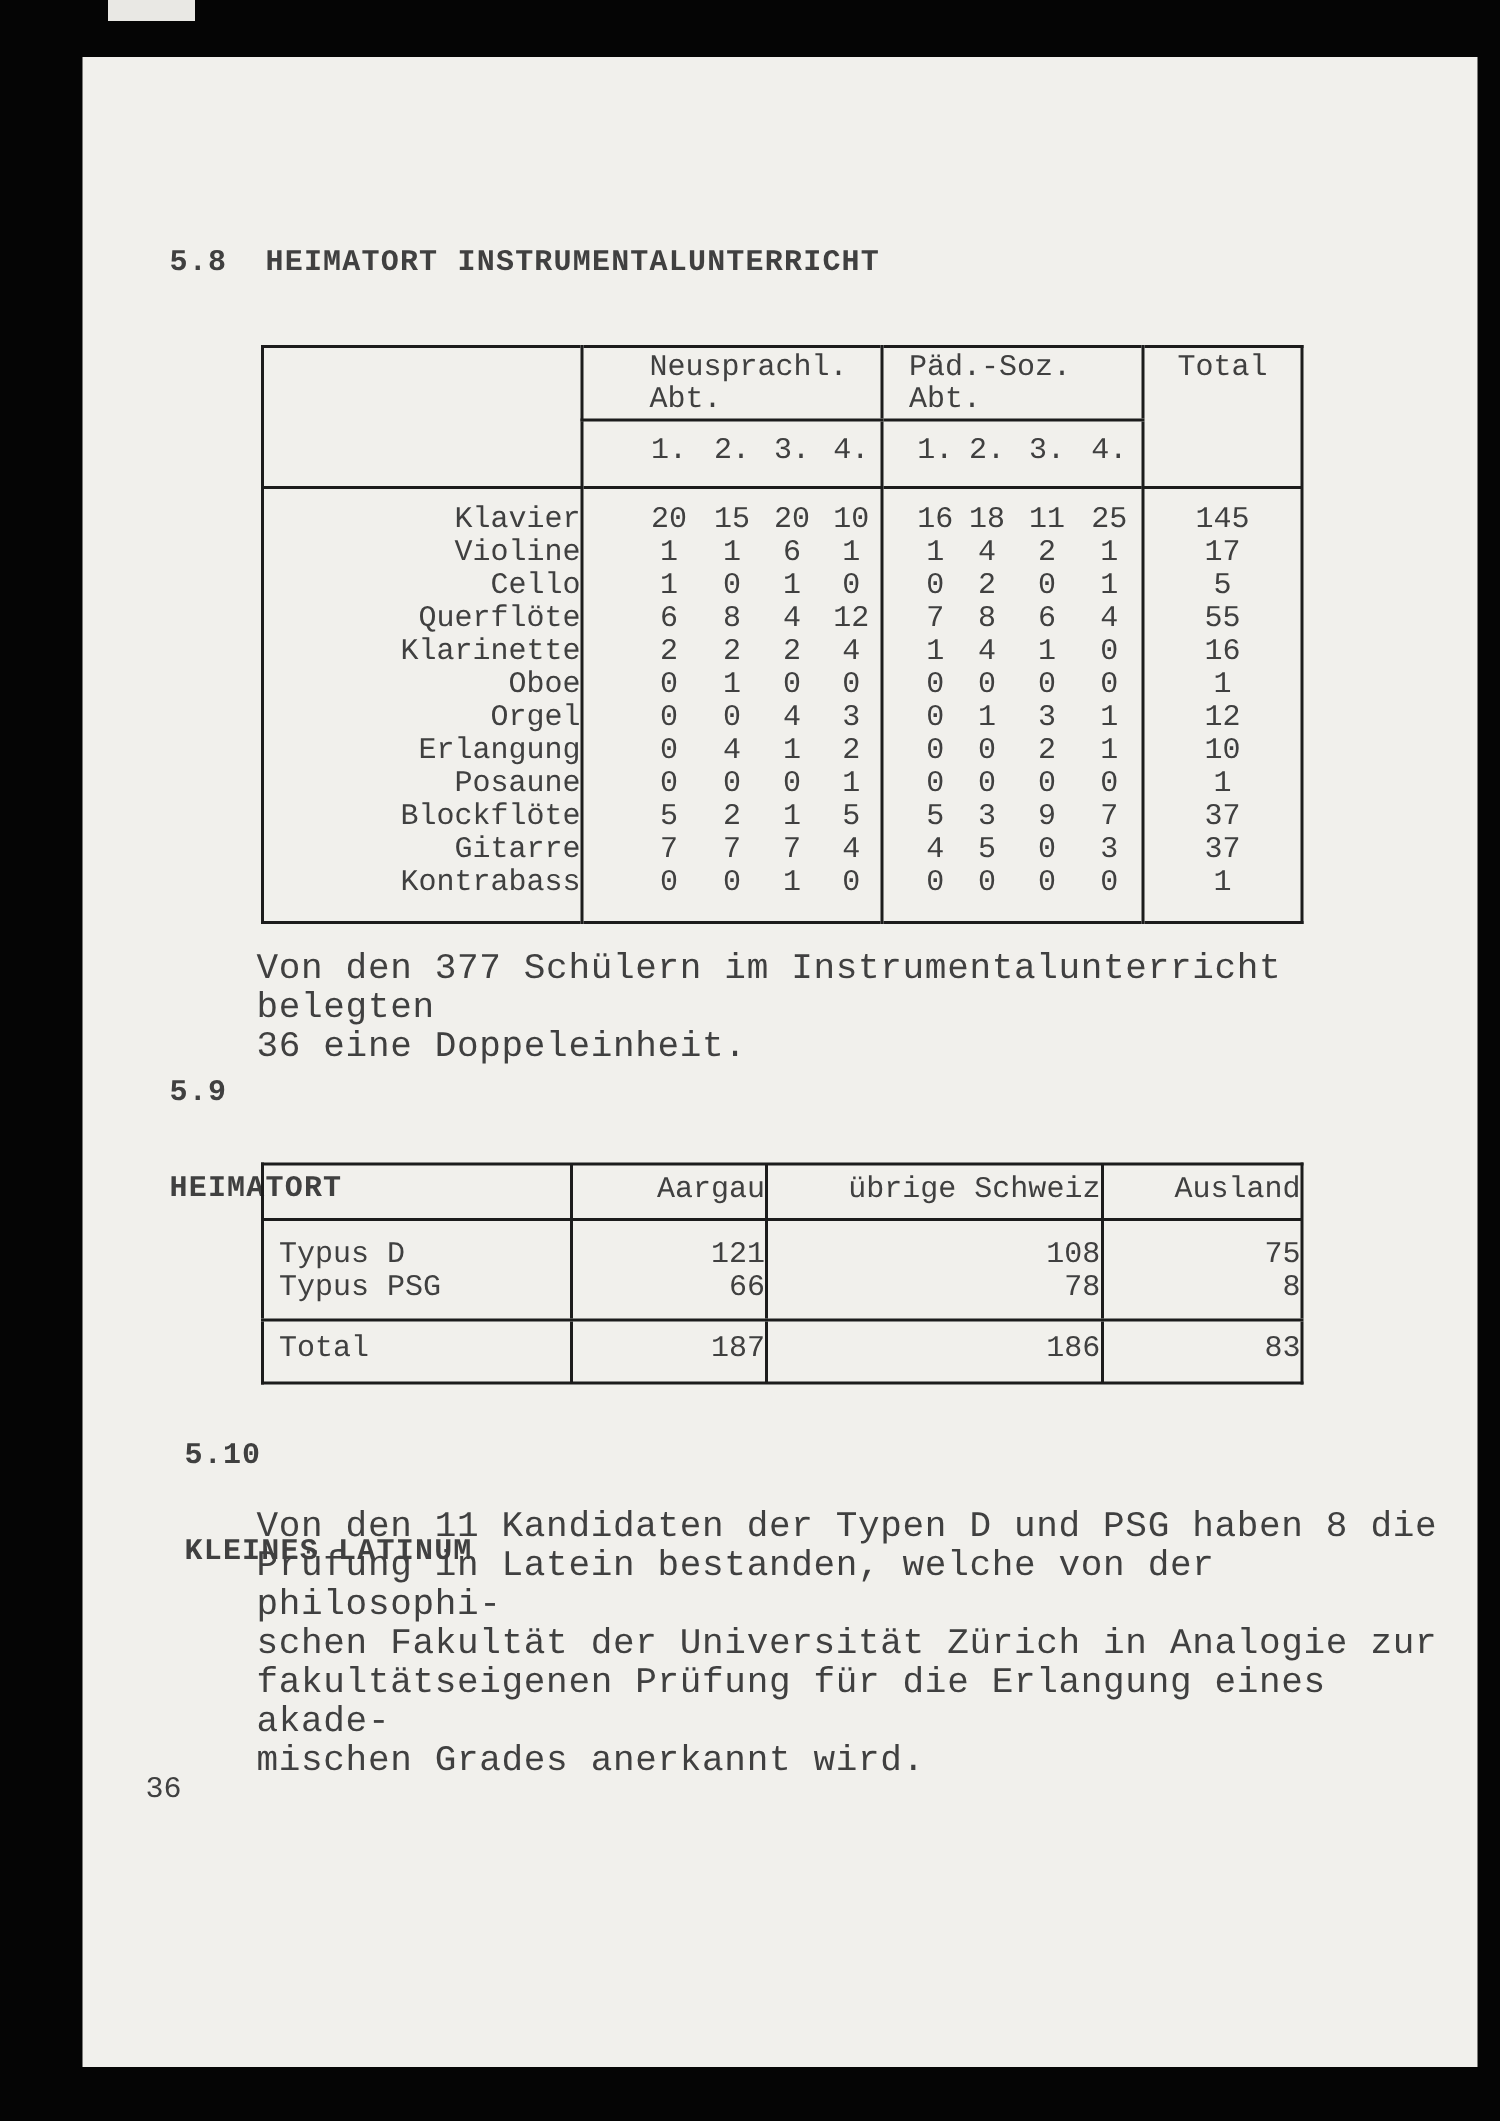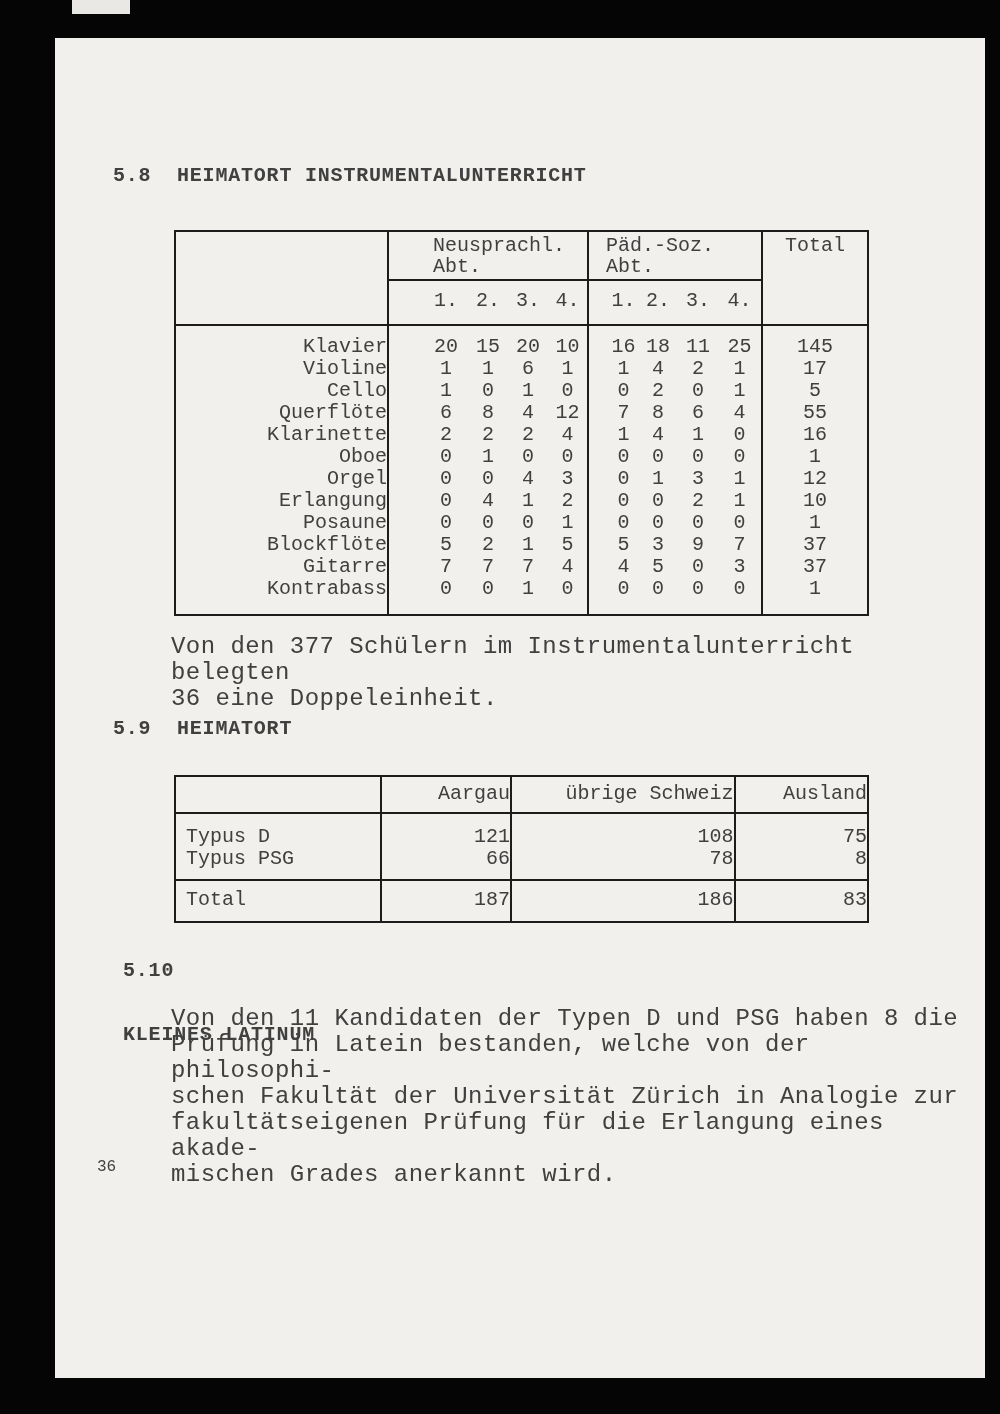--- a/index.html
+++ b/index.html
@@ -23,25 +23,25 @@
     font-size:20px; letter-spacing:0.8px; white-space:nowrap;
   }
   .sec-num { flex:0 0 64px; }
   .para {
     position:absolute; white-space:pre-line;
     font-size:24px; line-height:26px; letter-spacing:0.45px;
   }
   .h58 { left:58px; top:126px; }
   .t1-wrap { position:absolute; left:119px; top:192px; }
   .note58 { left:116px; top:596px; }
-  .h59 { left:58px; top:679px; }
+  .h59 { left:58px; top:679px;flex-direction:column; }
   .t2-wrap { position:absolute; left:119px; top:737px; }
   .h510 { left:68px; top:921px;flex-direction:column; }
   .p510 { left:116px; top:968px; }
-  .pagenum { position:absolute; left:42px; top:1120px; font-size:16px; }
+  .pagenum { position:absolute; left:42px; top:1144px; font-size:20px; }
 
   
   .t1 {
     border-collapse:collapse; table-layout:fixed; width:561px;
     border:2px solid #1c1c1c; font-size:20px;
   }
   .t1 td { text-align:center; line-height:22px; padding:0; }
   .bl { border-left:2px solid #1c1c1c; }
   .t1 .grp {
     text-align:left; vertical-align:top; white-space:pre-line;

